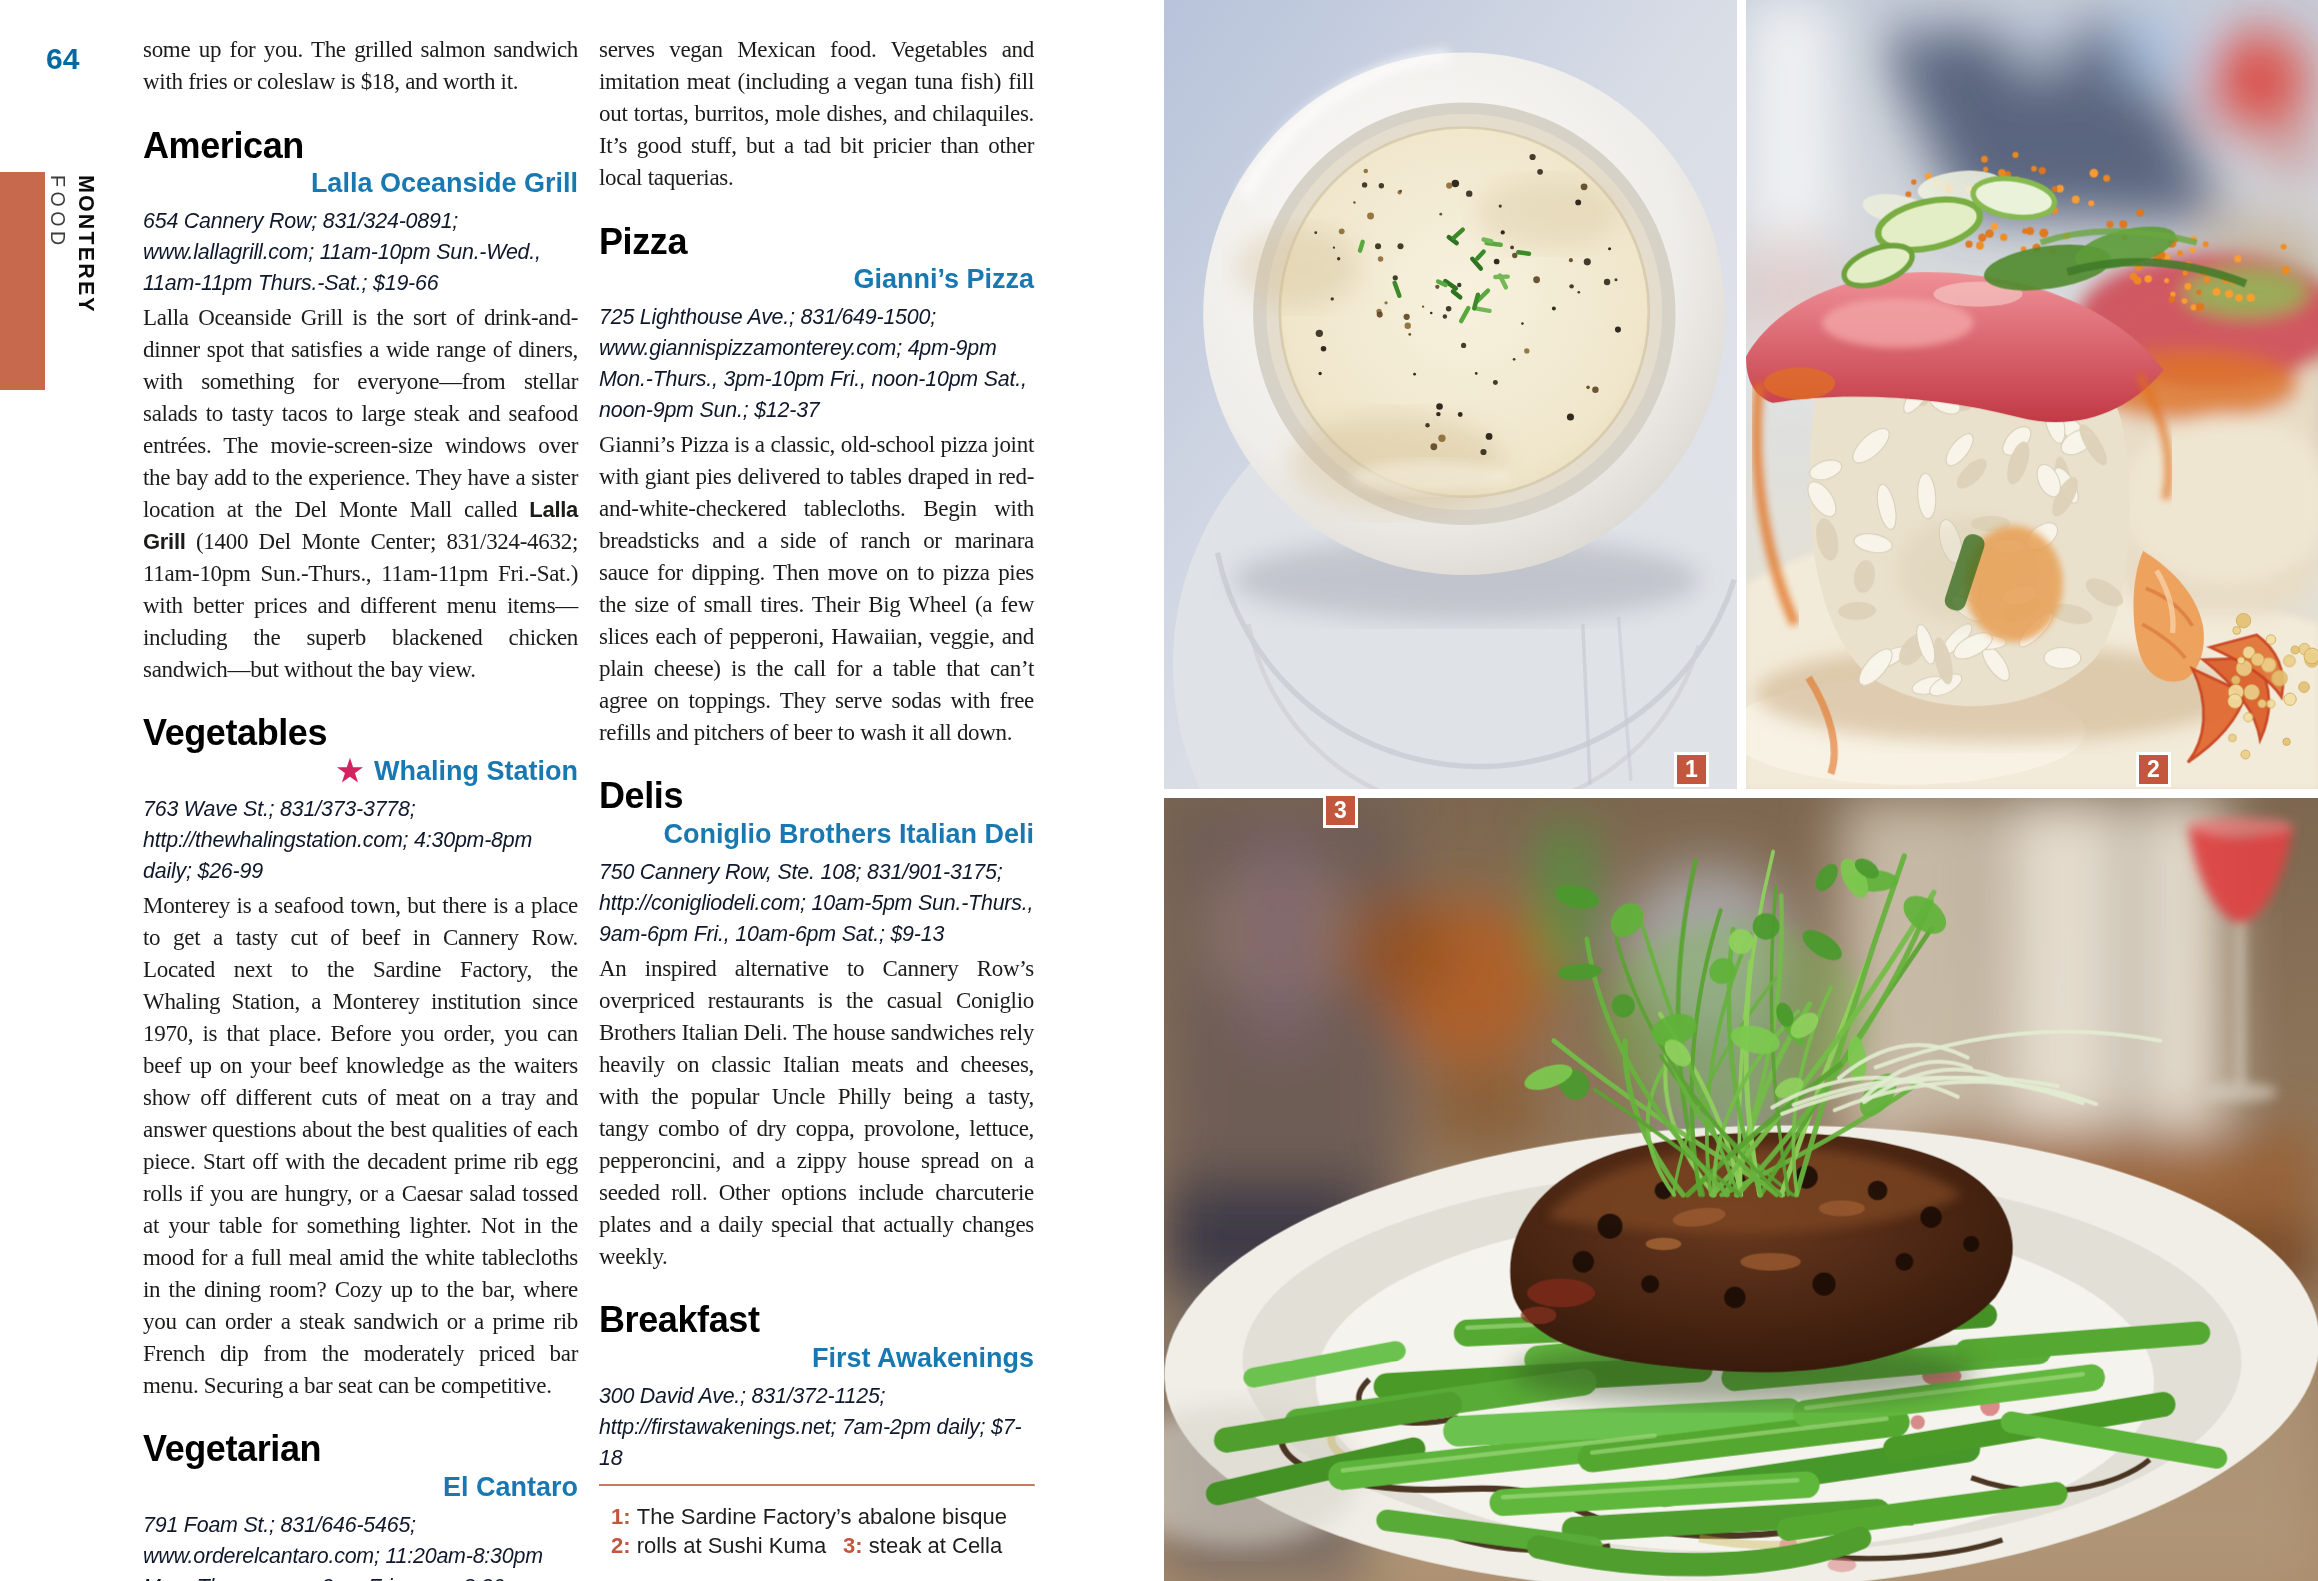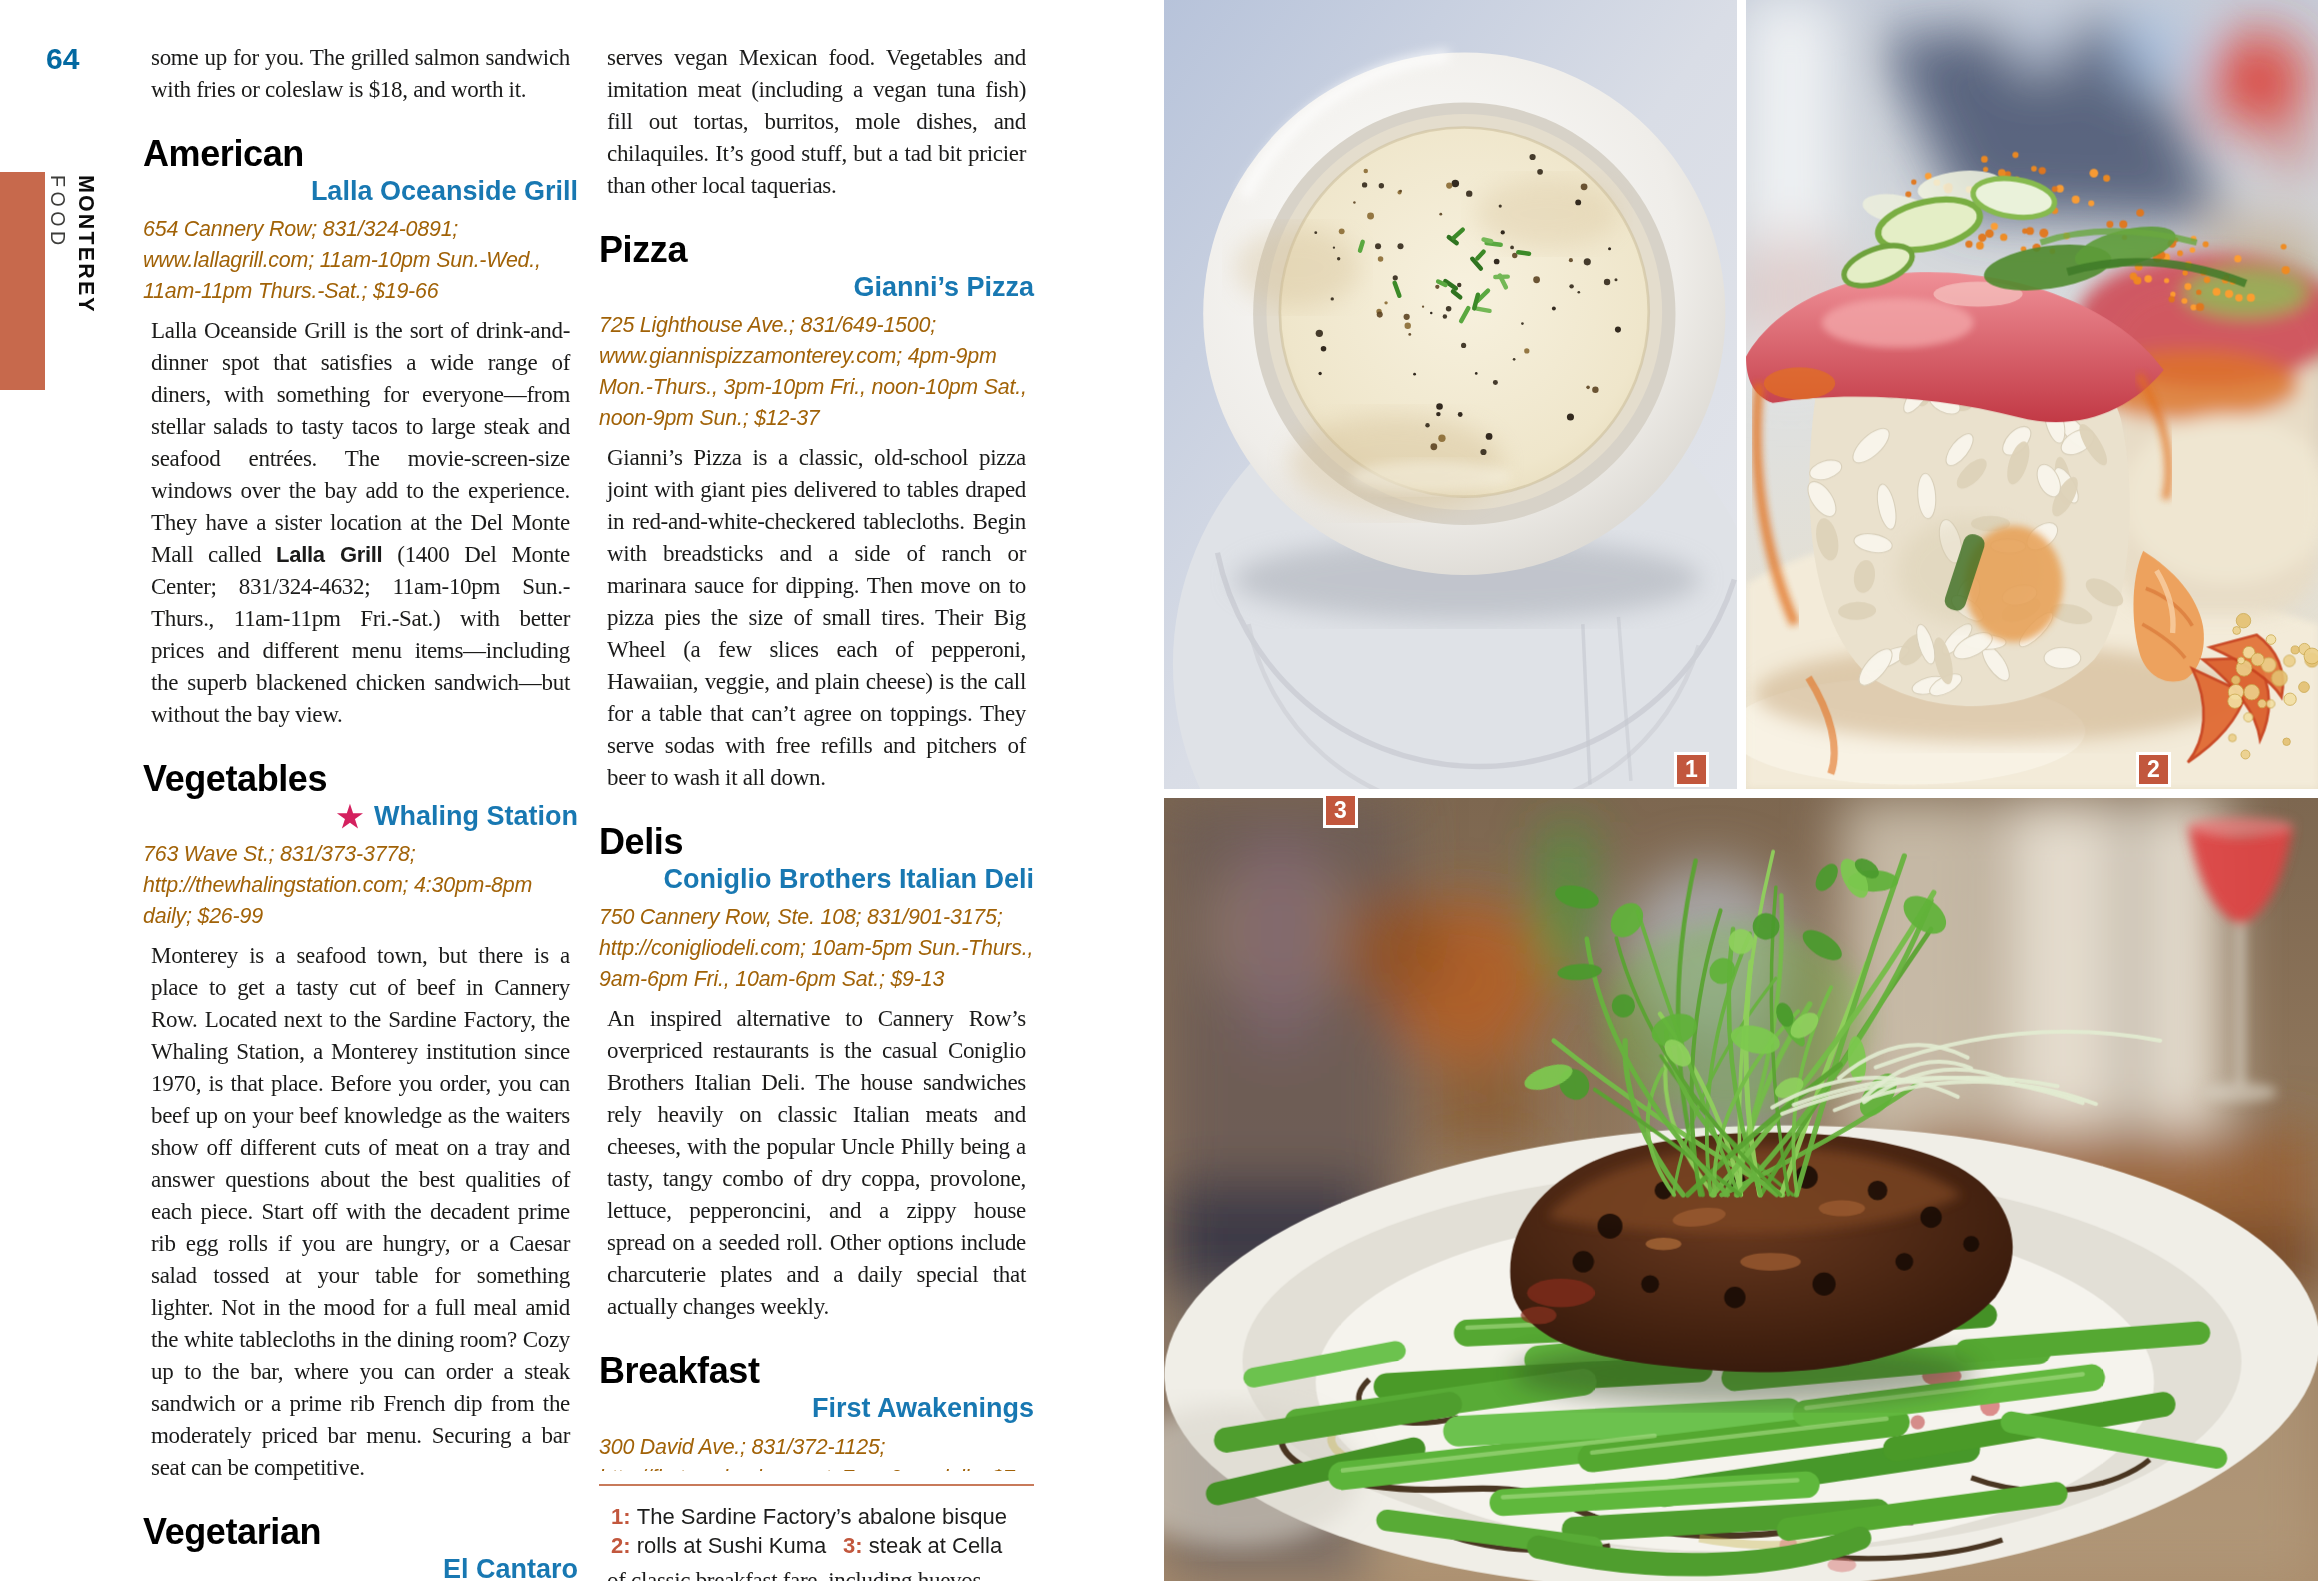--- a/index.html
+++ b/index.html
@@ -9,24 +9,24 @@
   .pagenum{position:absolute;left:46px;top:44px;font:700 30px/30px "Liberation Sans",sans-serif;color:#0369a1;}
   .side-rect{position:absolute;left:0;top:172px;width:45px;height:218px;background:#c7694c;}
   .side-food{position:absolute;left:46px;top:175px;writing-mode:vertical-rl;
              font:400 19.6px "Liberation Sans",sans-serif;letter-spacing:4.5px;color:#3d3d3b;}
   .side-monterey{position:absolute;left:73px;top:175px;writing-mode:vertical-rl;
              font:700 21.4px "Liberation Sans",sans-serif;letter-spacing:2.2px;color:#0c0c0c;}
   
   .col{position:absolute;top:34px;width:435px;}
   .col1{left:143px;}
   .col2{left:599px;}
-  .body{font:23px/32px "Liberation Serif",serif;color:#1b1b1a;text-align:justify;margin:8px;letter-spacing:-0.3px;}
+  .body{font:23px/32px "Liberation Serif",serif;color:#1b1b1a;text-align:justify;margin:0;letter-spacing:-0.3px;}
   .cat{font:700 36px/37px "Liberation Sans",sans-serif;color:#000000;margin:28.5px 0 3.6px;letter-spacing:-0.4px;}
   .listing{font:700 27px/32px "Liberation Sans",sans-serif;color:#1878b2;margin:0 0 7.1px;display:flex;align-items:center;justify-content:flex-end;}
-  .details{font:italic 400 21.4px/31px "Liberation Sans",sans-serif;color:#a16207;margin:0 0 2.7px;letter-spacing:-0.2px;}
+  .details{font:italic 400 21.4px/31px "Liberation Sans",sans-serif;color:#0f172a;margin:0 0 2.7px;letter-spacing:-0.2px;}
   .star{color:#d4215f;font-size:30px;margin-right:10.7px;font-style:normal;line-height:27px;}
   .inlinebold{font-family:"Liberation Sans",sans-serif;font-weight:700;font-size:22px;}
   
   .caption-block{position:absolute;left:599px;top:1471px;width:435px;background:#ffffff;padding-top:12.5px;}
   .caption-rule{border:0;border-top:2.7px solid #c87a5a;margin:0 0 16px 0;width:435px;}
   .caption{font:22px/29px "Liberation Sans",sans-serif;color:#1d1d1c;margin:12px;}
   .capnum{font-weight:700;color:#c2573d;margin-right:6.2px;}
   .capitem{margin-right:10.7px;}
   
   .photo{position:absolute;overflow:hidden;background:#ddd;}

